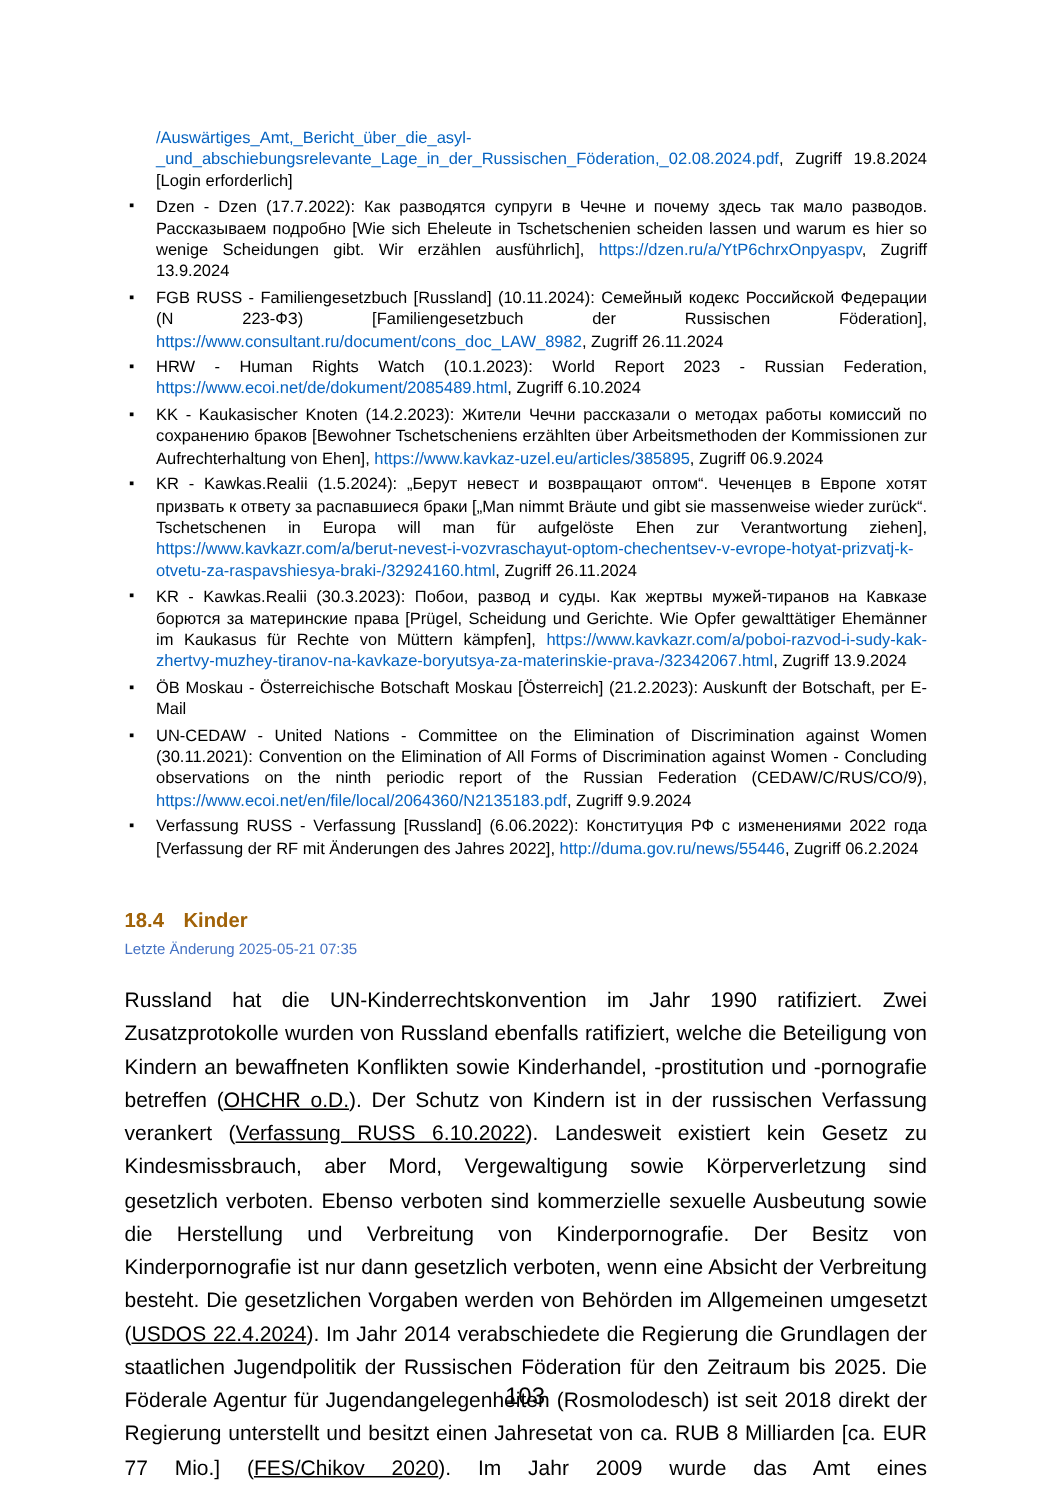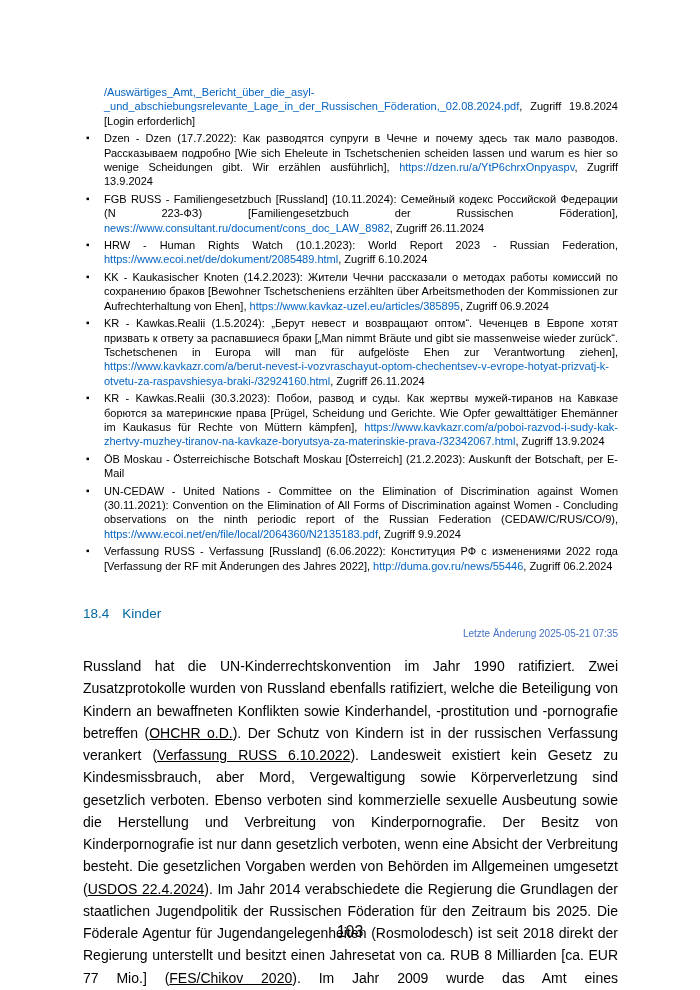--- a/index.html
+++ b/index.html
@@ -39,29 +39,28 @@
   }
   .link {
     color: #0563C1;
     overflow-wrap: anywhere;
     cursor: pointer;
   }
   
   .section-heading {
     margin: 33px 0 0 0;
     font-size: 13.5px;
-    font-weight: normal;
-    color: #0369a1;
+    font-weight: bold;
+    color: #a16207;
   }
   .section-number { margin-right: 13px; }
   .section-meta {
     margin-top: 7px;
     font-size: 10px;
     color: #4472C4;
-    text-align: right;
   }
   
   .body-par {
     margin: 16px 0 0 0;
     font-size: 14px;
     line-height: 1.59;
     text-align: justify;
     hyphens: auto;
   }
   .cite { text-decoration: underline; cursor: pointer; }
@@ -80,21 +79,21 @@
 
 <div class="page">
   <div class="content">
 
     <div class="refs">
 
       <div class="ref-cont"><span class="link">/Auswärtiges_Amt,_Bericht_über_die_asyl-_und_abschiebungsrelevante_Lage_in_der_Russischen_Föderation,_02.08.2024.pdf</span><span>, Zugriff 19.8.2024 [Login erforderlich]</span></div>
 
       <div class="ref"><span class="bullet">▪</span><span>Dzen - Dzen (17.7.2022): Как разводятся супруги в Чечне и почему здесь так мало разводов. Рассказываем подробно [Wie sich Eheleute in Tschetschenien scheiden lassen und warum es hier so wenige Scheidungen gibt. Wir erzählen ausführlich], </span><span class="link">https://dzen.ru/a/YtP6chrxOnpyaspv</span><span>, Zugriff 13.9.2024</span></div>
 
-      <div class="ref"><span class="bullet">▪</span><span>FGB RUSS - Familiengesetzbuch [Russland] (10.11.2024): Семейный кодекс Российской Федерации (N 223-ФЗ) [Familiengesetzbuch der Russischen Föderation], </span><span class="link">news://www.consultant.ru/document/cons_doc_LAW_8982</span><span>, Zugriff 26.11.2024</span></div>
+      <div class="ref"><span class="bullet">▪</span><span>FGB RUSS - Familiengesetzbuch [Russland] (10.11.2024): Семейный кодекс Российской Федерации (N 223-ФЗ) [Familiengesetzbuch der Russischen Föderation], </span><span class="link">https://www.consultant.ru/document/cons_doc_LAW_8982</span><span>, Zugriff 26.11.2024</span></div>
 
       <div class="ref"><span class="bullet">▪</span><span>HRW - Human Rights Watch (10.1.2023): World Report 2023 - Russian Federation, </span><span class="link">https://www.ecoi.net/de/dokument/2085489.html</span><span>, Zugriff 6.10.2024</span></div>
 
       <div class="ref"><span class="bullet">▪</span><span>KK - Kaukasischer Knoten (14.2.2023): Жители Чечни рассказали о методах работы комиссий по сохранению браков [Bewohner Tschetscheniens erzählten über Arbeitsmethoden der Kommissionen zur Aufrechterhaltung von Ehen], </span><span class="link">https://www.kavkaz-uzel.eu/articles/385895</span><span>, Zugriff 06.9.2024</span></div>
 
       <div class="ref"><span class="bullet">▪</span><span>KR - Kawkas.Realii (1.5.2024): „Берут невест и возвращают оптом“. Чеченцев в Европе хотят призвать к ответу за распавшиеся браки [„Man nimmt Bräute und gibt sie massenweise wieder zurück“. Tschetschenen in Europa will man für aufgelöste Ehen zur Verantwortung ziehen], </span><span class="link">https://www.kavkazr.com/a/berut-nevest-i-vozvraschayut-optom-chechentsev-v-evrope-hotyat-prizvatj-k-otvetu-za-raspavshiesya-braki-/32924160.html</span><span>, Zugriff 26.11.2024</span></div>
 
       <div class="ref"><span class="bullet">▪</span><span>KR - Kawkas.Realii (30.3.2023): Побои, развод и суды.  Как жертвы мужей-тиранов на Кавказе борются за материнские права [Prügel, Scheidung und Gerichte.  Wie Opfer gewalttätiger Ehemänner im Kaukasus für Rechte von Müttern kämpfen], </span><span class="link">https://www.kavkazr.com/a/poboi-razvod-i-sudy-kak-zhertvy-muzhey-tiranov-na-kavkaze-boryutsya-za-materinskie-prava-/32342067.html</span><span>, Zugriff 13.9.2024</span></div>
 
       <div class="ref"><span class="bullet">▪</span><span>ÖB Moskau - Österreichische Botschaft Moskau [Österreich] (21.2.2023): Auskunft der Botschaft, per E-Mail</span></div>

